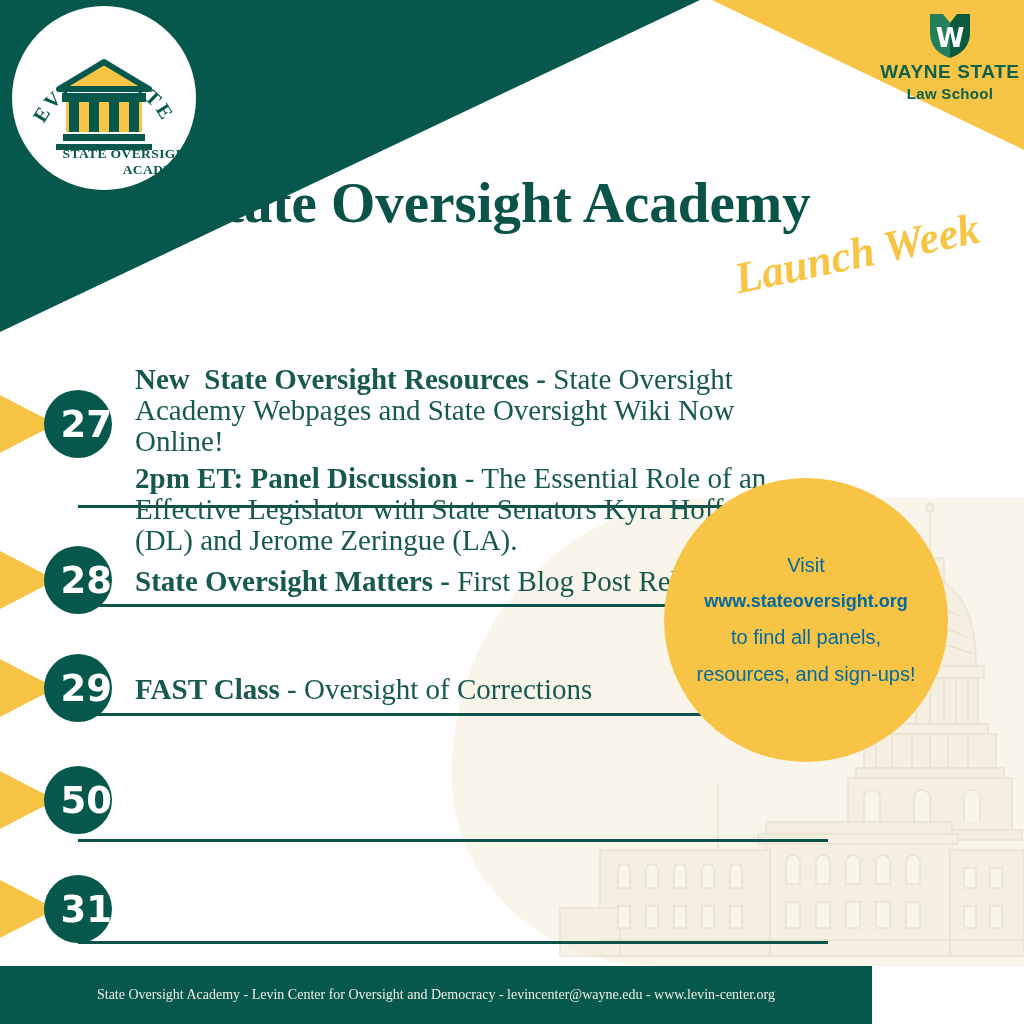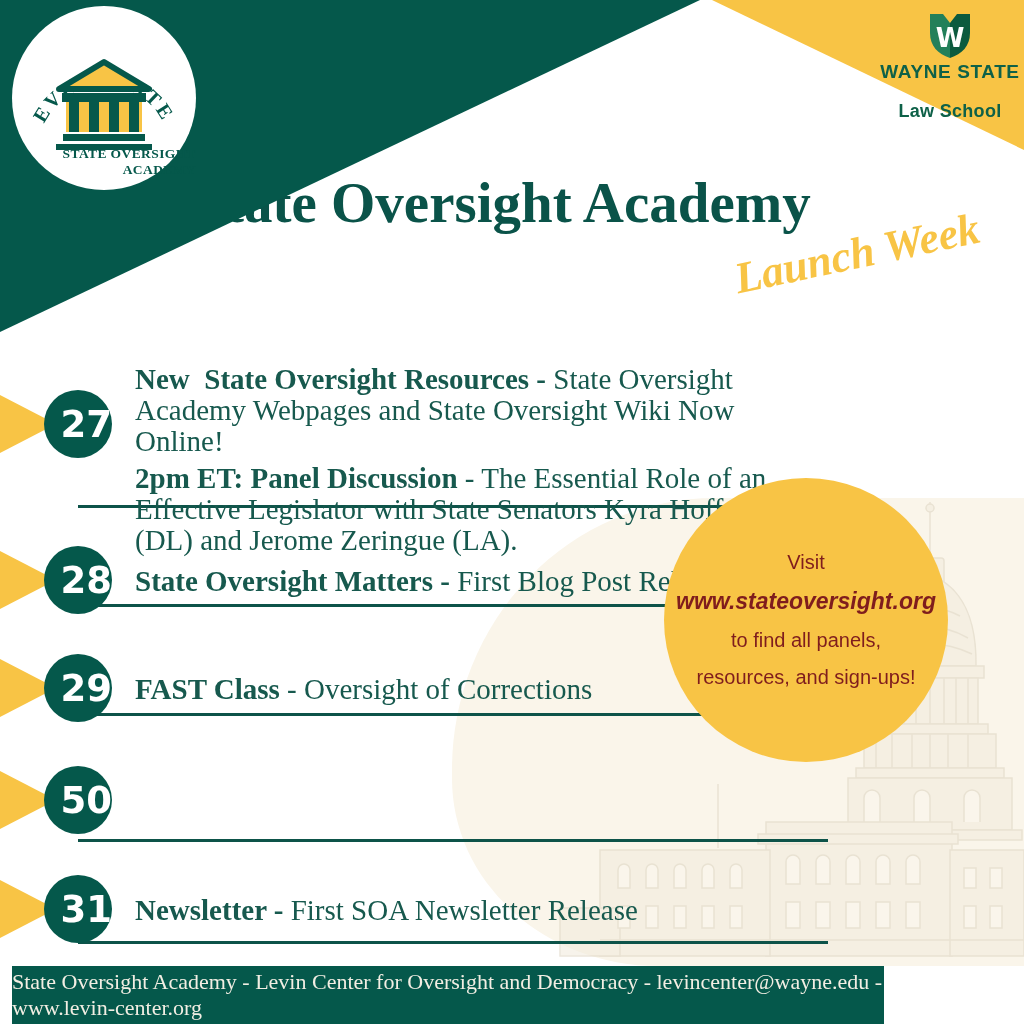--- a/index.html
+++ b/index.html
@@ -20,48 +20,48 @@
          background:#fff;z-index:4;}
   .badge svg.arc{position:absolute;left:0;top:0;}
   .badge .temple{position:absolute;left:41px;top:52px;}
   .badge-lines{position:absolute;left:0;top:140px;width:184px;text-align:right;color:var(--green);
                font-weight:bold;font-size:13.5px;line-height:16px;letter-spacing:.4px;}
   
   .wayne{position:absolute;left:845px;top:12px;width:210px;display:flex;flex-direction:column;
          align-items:center;z-index:4;color:#0E6148;}
   .wayne-name{font-family:"Liberation Sans",sans-serif;font-weight:bold;font-size:19px;
               letter-spacing:.6px;margin-top:1px;}
-  .wayne-school{font-family:"Liberation Sans",sans-serif;font-weight:bold;font-size:18px;
-                letter-spacing:.3px;margin-top:18px;}
+  .wayne-school{font-family:"Liberation Sans",sans-serif;font-weight:bold;font-size:15px;
+                letter-spacing:.3px;margin-top:2px;}
   
   .title{position:absolute;left:0;top:170px;width:1024px;padding-right:20px;box-sizing:border-box;
          text-align:center;font-weight:bold;font-size:57px;color:#0A5349;z-index:2;}
   .script{position:absolute;left:702px;top:228px;width:310px;text-align:center;color:var(--gold);
           font-family:cursive;font-style:italic;font-weight:bold;font-size:44px;
           transform:rotate(-12deg);z-index:2;white-space:nowrap;}
   
   .arrow{position:absolute;left:0;width:56px;height:58px;background:var(--gold);
          clip-path:polygon(0 0,100% 50%,0 100%);z-index:4;}
   .daycircle{position:absolute;left:44px;width:68px;height:68px;border-radius:50%;background:var(--green);
              color:#fff;display:flex;align-items:center;justify-content:flex-end;
              font-family:"DejaVu Sans",sans-serif;font-weight:bold;font-size:37px;z-index:4;}
   .etext{position:absolute;left:135px;width:672px;font-size:29px;line-height:31px;color:var(--txt);z-index:4;}
   .etext p{margin:0;}
   .etext b{white-space:pre-wrap;}
   .rule{position:absolute;left:78px;width:750px;height:3px;background:#0D5349;z-index:2;}
   
   .cta{position:absolute;left:664px;top:478px;width:284px;height:284px;border-radius:50%;
        background:var(--gold);z-index:5;display:flex;flex-direction:column;align-items:center;
-       justify-content:center;gap:14px;text-align:center;color:#7f1d1d;
+       justify-content:center;gap:14px;text-align:center;color:#0369a1;
        font-family:"Liberation Sans",sans-serif;font-size:20px;}
-  .cta .url{font-weight:bold;font-size:23px;font-style:italic;}
-  
-  .footer{position:absolute;left:12px;bottom:0;width:872px;height:58px;background:var(--green);
+  .cta .url{font-weight:bold;font-size:18px;}
+  
+  .footer{position:absolute;left:0;bottom:0;width:872px;height:58px;background:var(--green);
           z-index:6;display:flex;align-items:center;justify-content:center;
-          color:#F2EEE3;font-size:22px;}
+          color:#F2EEE3;font-size:14px;}
 </style>
 </head>
 <body>
 
 <div class="canvas">
 
   <div class="cream"></div>
   <svg class="watermark" viewBox="0 0 544 480" xmlns="http://www.w3.org/2000/svg">
     <g stroke="#DCD3C0" stroke-width="1.5" fill="#F1EBDC">
       <line x1="450" y1="14" x2="450" y2="78"></line>
@@ -185,23 +185,20 @@
   <div class="arrow" style="top:771px"></div>
   <div class="daycircle" style="top:766px">
     <span>50</span>
   </div>
   <div class="rule" style="top:839px"></div>
 
   <div class="arrow" style="top:880px"></div>
   <div class="daycircle" style="top:875px">
     <span>31</span>
   </div>
-  <div class="etext" style="top:895px">
-    <p><b>Newsletter - </b><span>First SOA Newsletter Release</span></p>
-  </div>
   <div class="rule" style="top:941px"></div>
 
   <div class="cta">
     <div>Visit</div>
     <div class="url">www.stateoversight.org</div>
     <div>to find all panels,</div>
     <div>resources, and sign-ups!</div>
   </div>
 
   <div class="footer">

